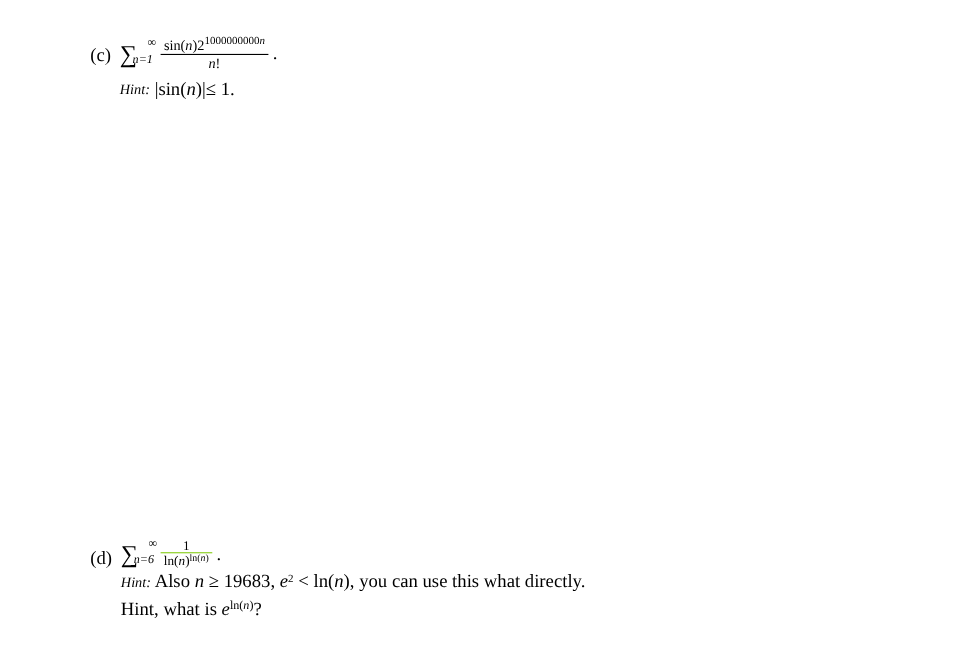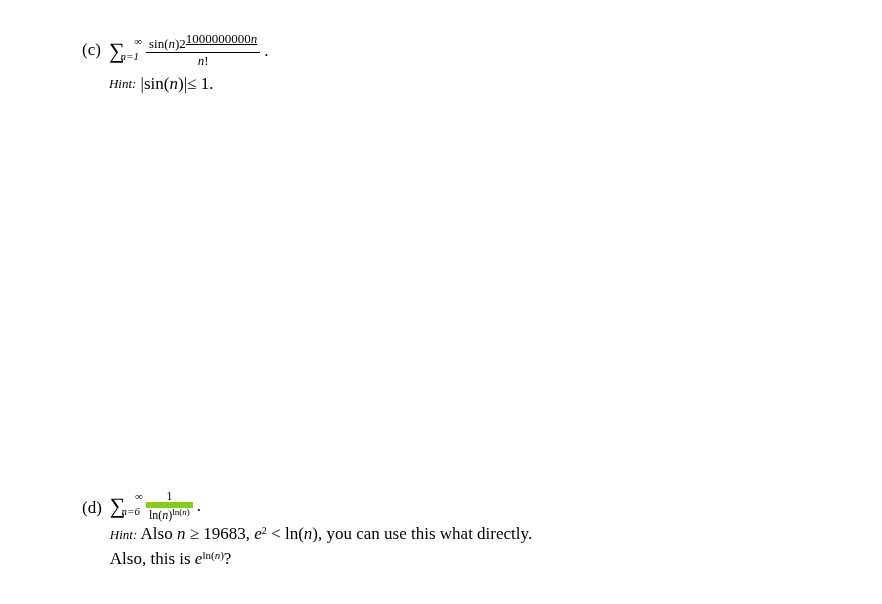--- a/index.html
+++ b/index.html
@@ -87,24 +87,23 @@
       padding: 0 3px;
       line-height: 1.3;
       white-space: nowrap;
       width: 100%;
       text-align: center;
     }
     .mi {
       font-style: italic;
     }
     .tiny-sup {
-      font-size: 13px;
+      font-size: 10px;
       vertical-align: super;
       position: relative;
-      text-decoration: underline;
     }
     .small-sup {
       font-size: 11px;
       position: relative;
       top: -5px;
     }
     .small-sup-mid {
       font-size: 10px;
       position: relative;
       top: -5px;
@@ -123,21 +122,21 @@
       align-items: center;
       vertical-align: middle;
       margin: 0 2px;
     }
     .frac-num-d {
       font-size: 12px;
       padding: 0 3px;
       line-height: 1;
     }
     .frac-den-d {
-      border-top: 6px solid #84cc16;
+      border-top: 1px solid #84cc16;
       font-size: 12px;
       padding: 1px 3px 0 3px;
       line-height: 1.1;
       white-space: nowrap;
     }
     .ln-sup {
       font-size: 9px;
       position: relative;
       top: -4px;
     }
@@ -193,16 +192,16 @@
         <span class="frac-num-d">1</span>
         <span class="frac-den-d">
           <span>ln(</span><span class="mi">n</span><span>)</span><span class="ln-sup"><span>ln(</span><span class="mi">n</span><span>)</span></span>
         </span>
       </span>
       <span style="margin-left:2px;">.</span>
     </div>
     <div class="content-d-text">
       <span class="hint-label">Hint:</span><span>  Also </span><span class="mi">n</span><span> ≥ 19683, </span><span class="mi">e</span><span class="small-sup-mid">2</span><span> &lt; ln(</span><span class="mi">n</span><span>), you can use this what directly.</span>
       <br>
-      <span>Also, this is </span><span class="mi">e</span><span class="small-sup"><span>ln(</span><span class="mi">n</span><span>)</span></span><span>?</span>
+      <span>Hint, what is </span><span class="mi">e</span><span class="small-sup"><span>ln(</span><span class="mi">n</span><span>)</span></span><span>?</span>
     </div>
   </div>
 </div>
 
 </body></html>

